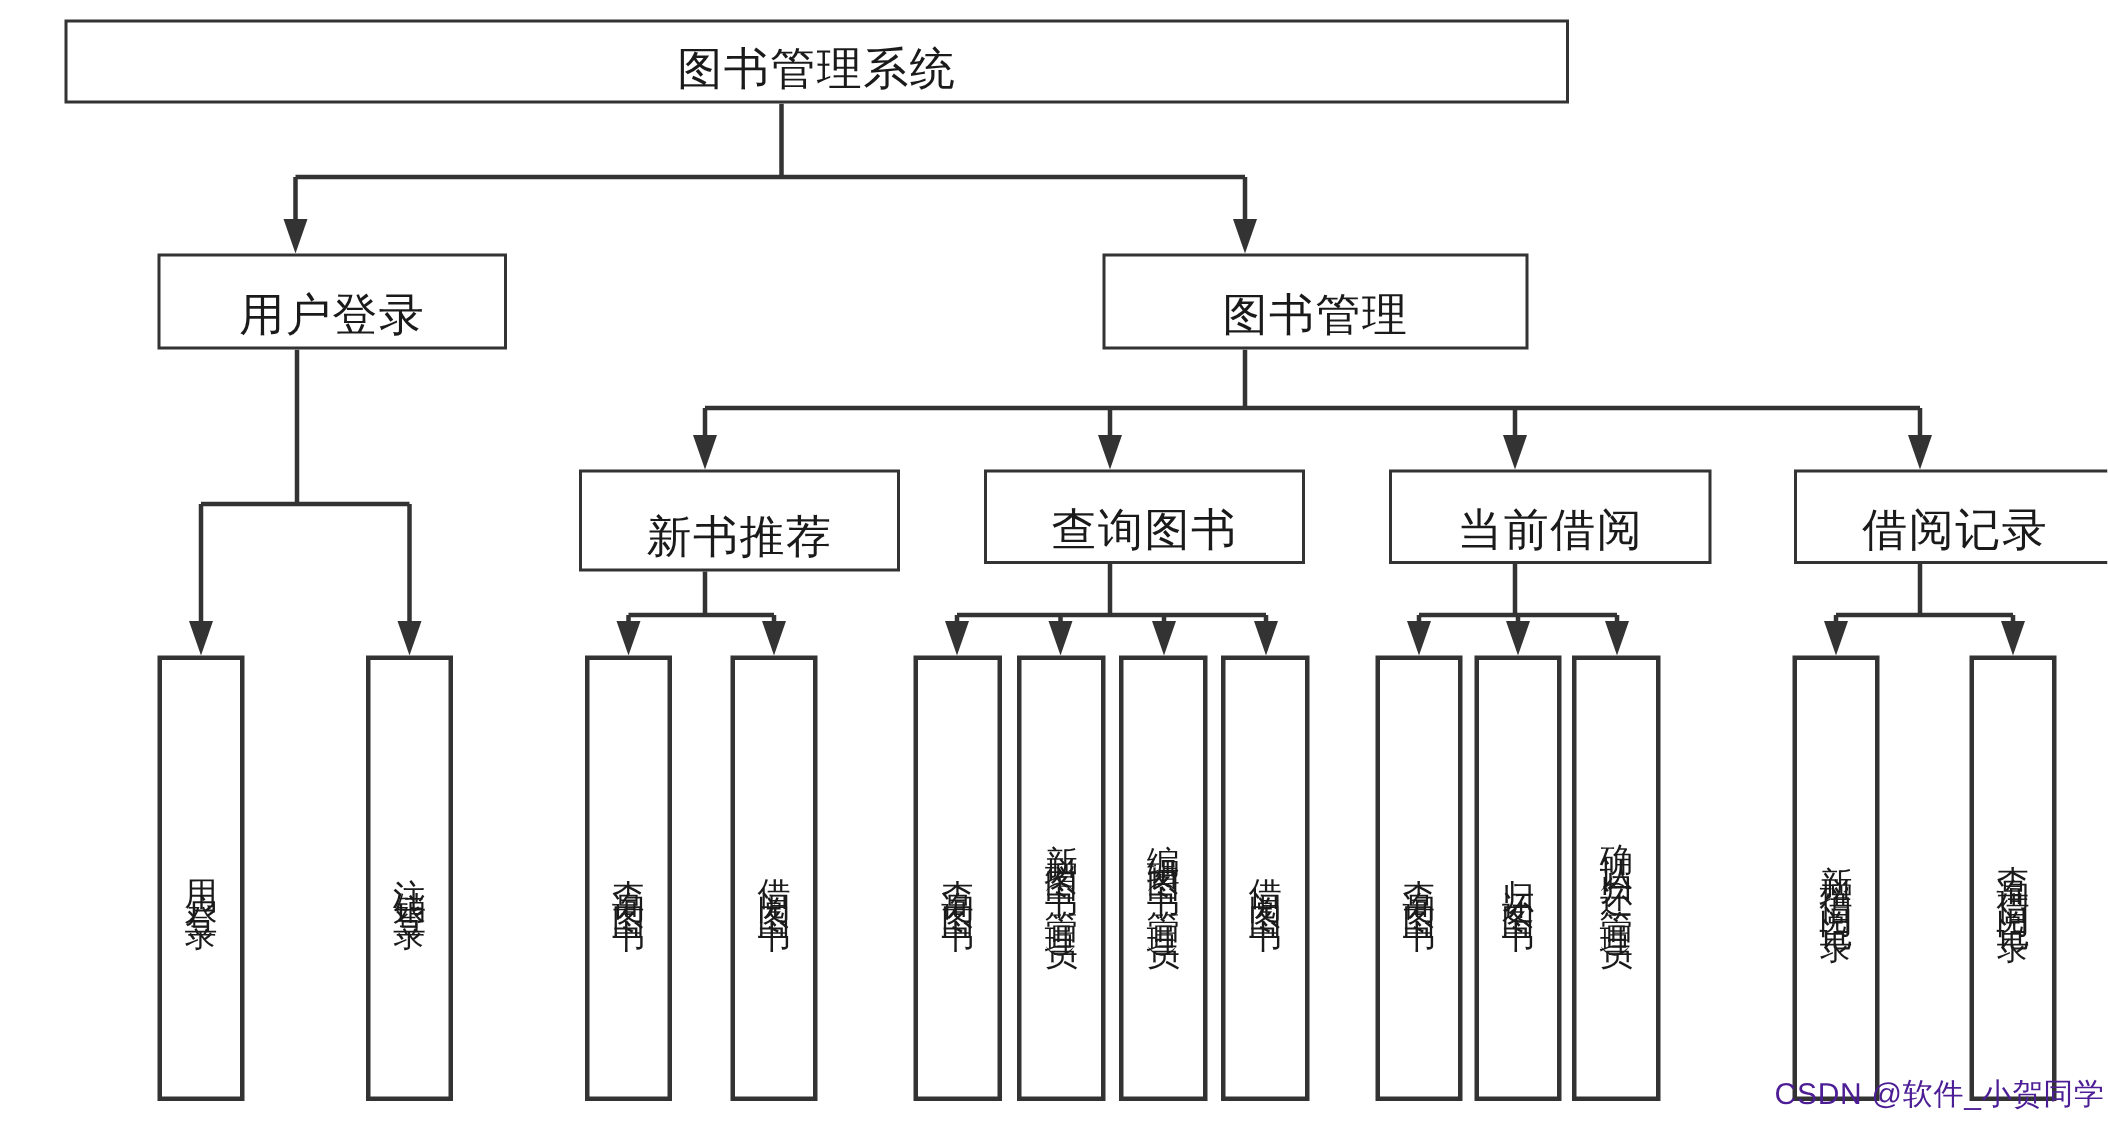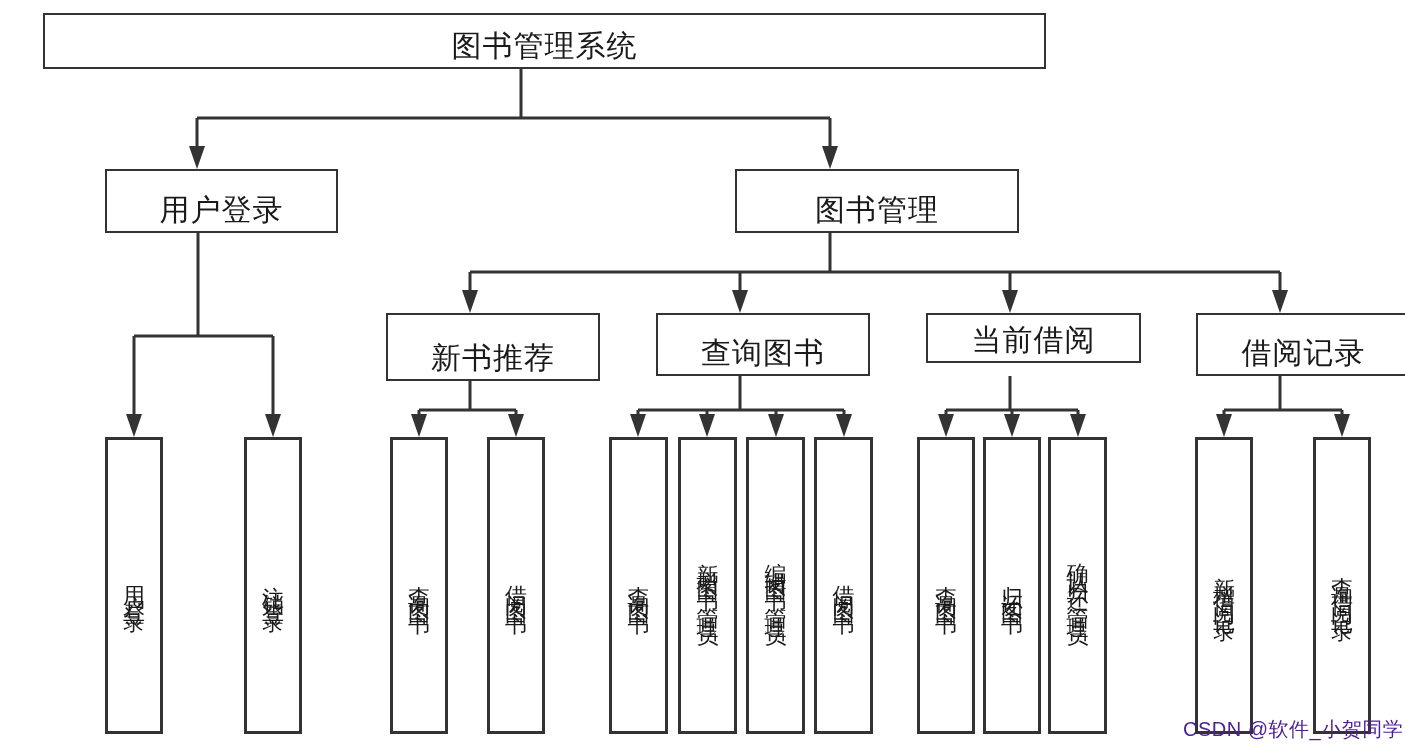--- a/index.html
+++ b/index.html
@@ -84,21 +84,21 @@
   <div class="hbox" style="left:712px;top:169px;width:284px;height:64px;">
     <span>图书管理</span>
   </div>
 
   <div class="hbox" style="left:363px;top:313px;width:214px;height:68px;">
     <span>新书推荐</span>
   </div>
   <div class="hbox" style="left:633px;top:313px;width:214px;height:63px;">
     <span>查询图书</span>
   </div>
-  <div class="hbox" style="left:903px;top:313px;width:215px;height:50px;">
+  <div class="hbox" style="left:903px;top:313px;width:215px;height:63px;">
     <span>当前借阅</span>
   </div>
   <div class="hbox" style="left:1173px;top:313px;width:215px;height:63px;">
     <span>借阅记录</span>
   </div>
 
   <div class="vbox" style="left:105px;top:437px;width:58px;height:297px;">
     <span class="vtext">用户登录</span>
   </div>
   <div class="vbox" style="left:244px;top:437px;width:58px;height:297px;">

